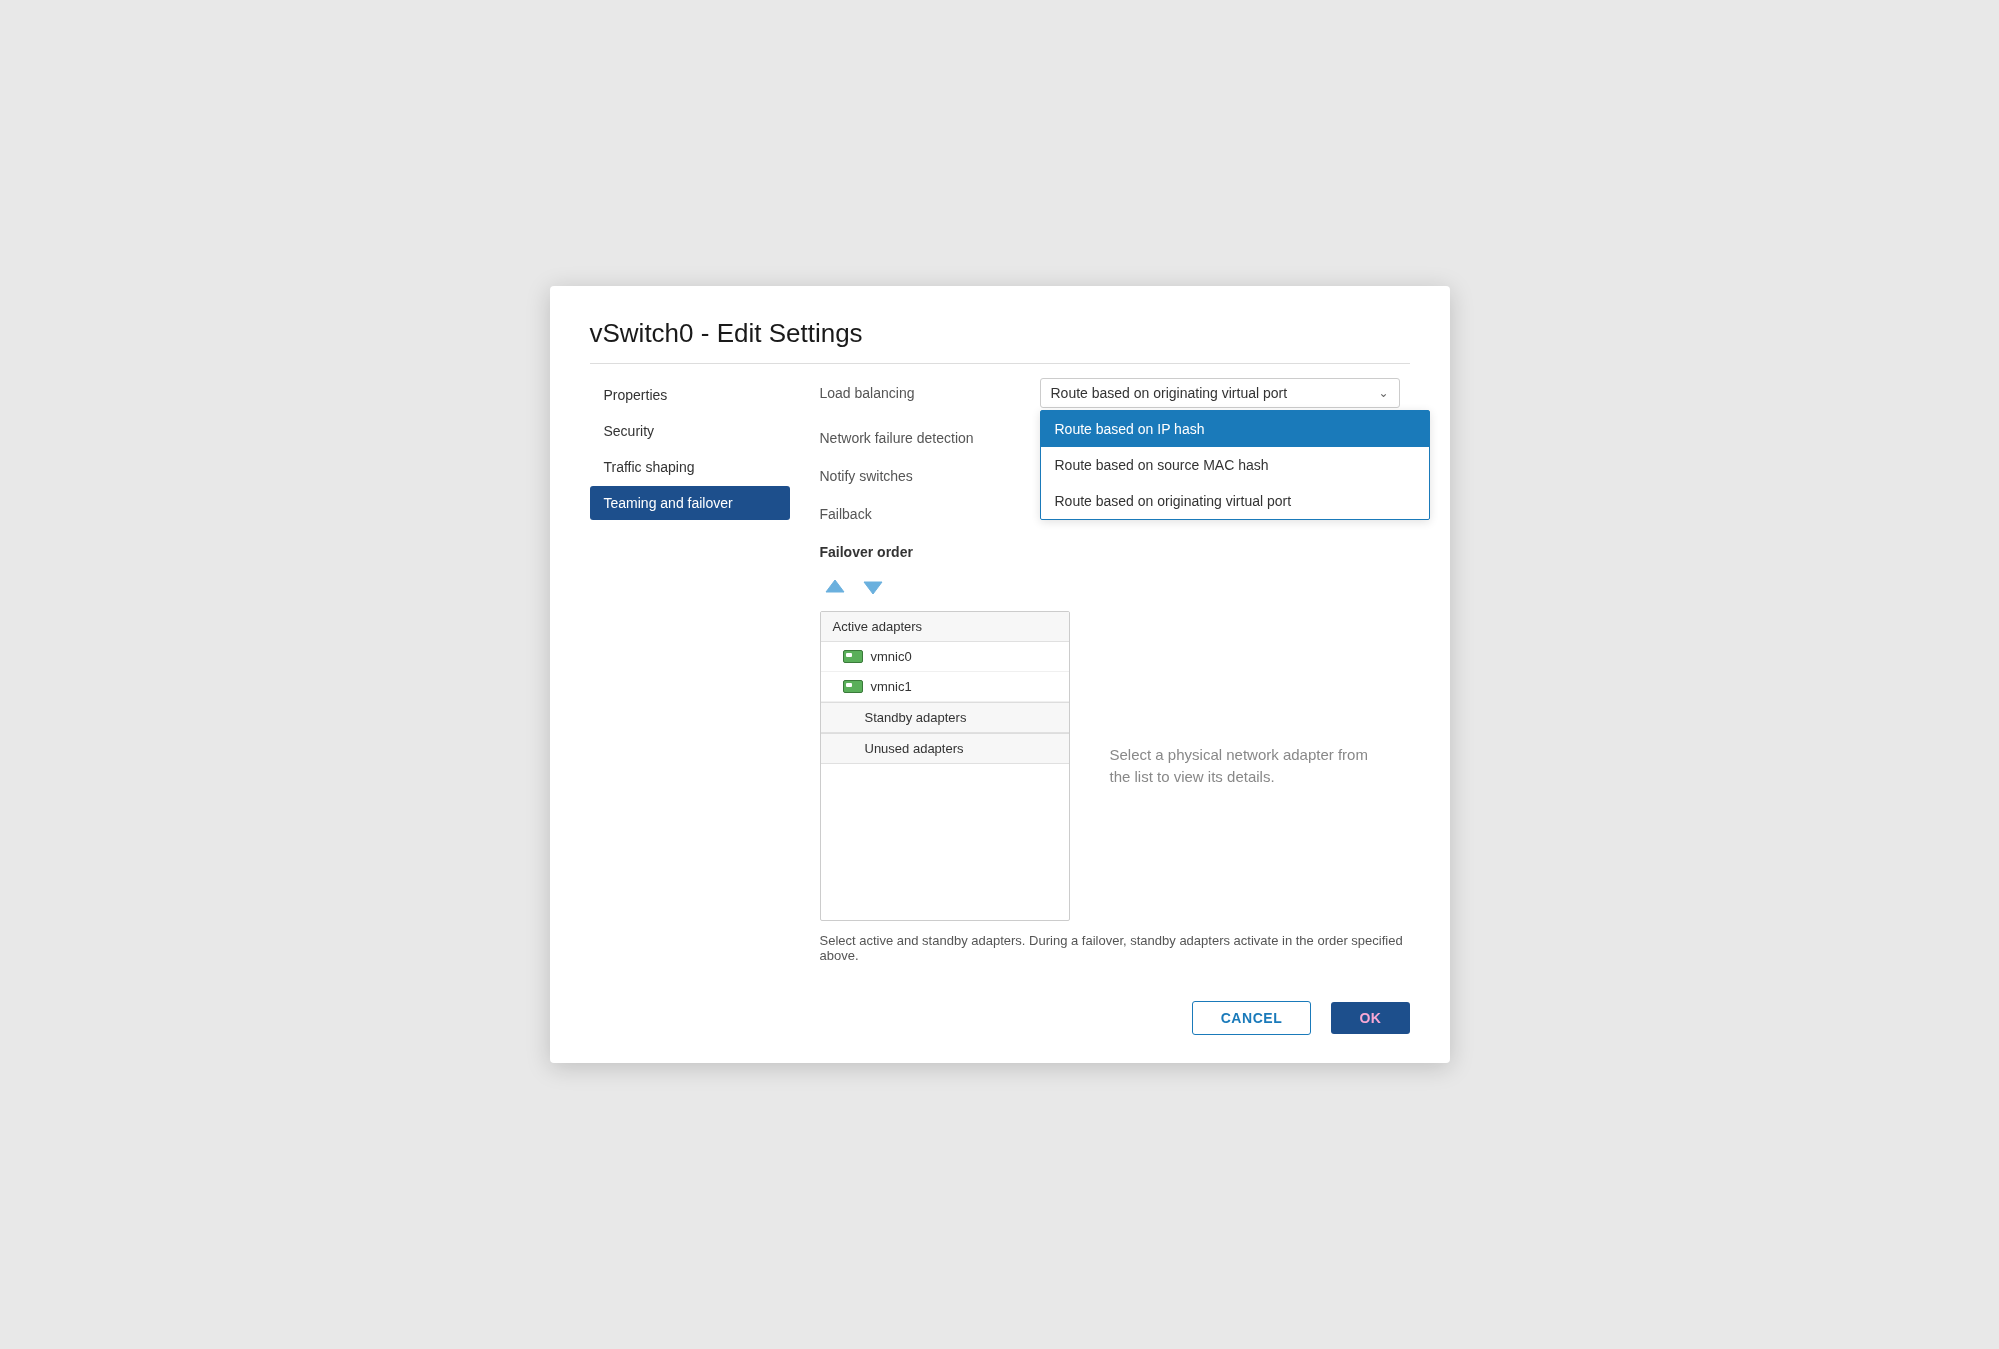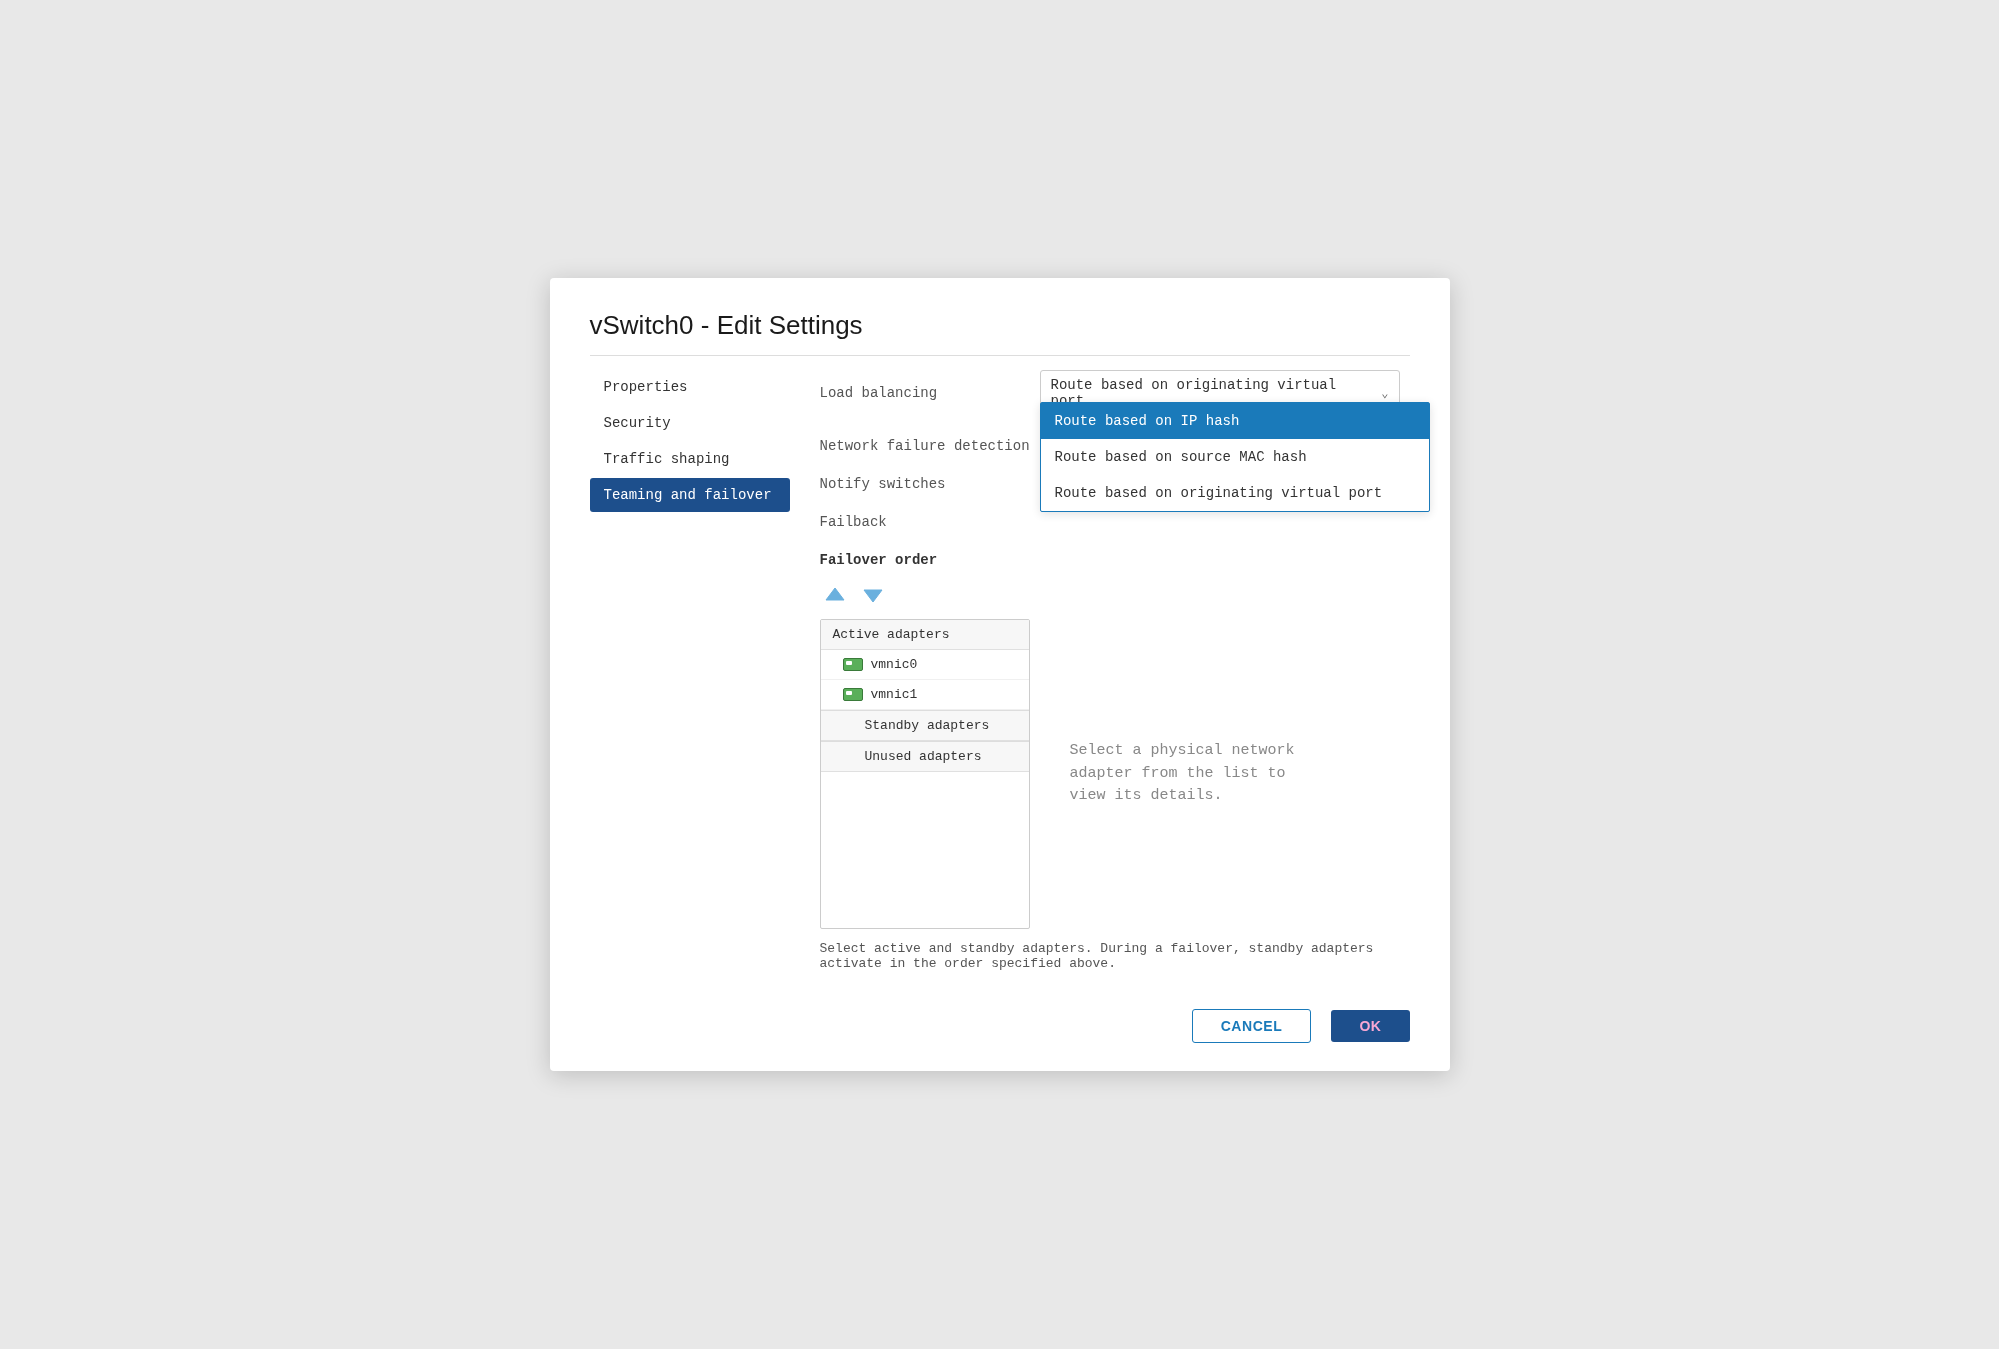--- a/index.html
+++ b/index.html
@@ -30,21 +30,20 @@
       font-weight: 300;
       color: #1a1a1a;
       margin-bottom: 6px;
       padding-bottom: 14px;
       border-bottom: 1px solid #ddd;
     }
     .dialog-body {
       display: flex;
       flex: 1;
       gap: 0;
-      font-family: Liberation Mono, monospace;
     }
     .sidebar {
       width: 200px;
       flex-shrink: 0;
       padding-top: 8px;
     }
     .sidebar-item {
       padding: 9px 14px;
       cursor: pointer;
       border-radius: 3px;
@@ -139,21 +138,21 @@
       font-size: 18px;
       color: #1a7aba;
       padding: 2px 4px;
       line-height: 1;
     }
     .failover-layout {
       display: flex;
       gap: 20px;
     }
     .adapter-list-container {
-      width: 210px;
+      width: 250px;
       border: 1px solid #ccc;
       border-radius: 2px;
       overflow: hidden;
       height: 310px;
       display: flex;
       flex-direction: column;
     }
     .adapter-list-inner {
       flex: 1;
       overflow-y: auto;

